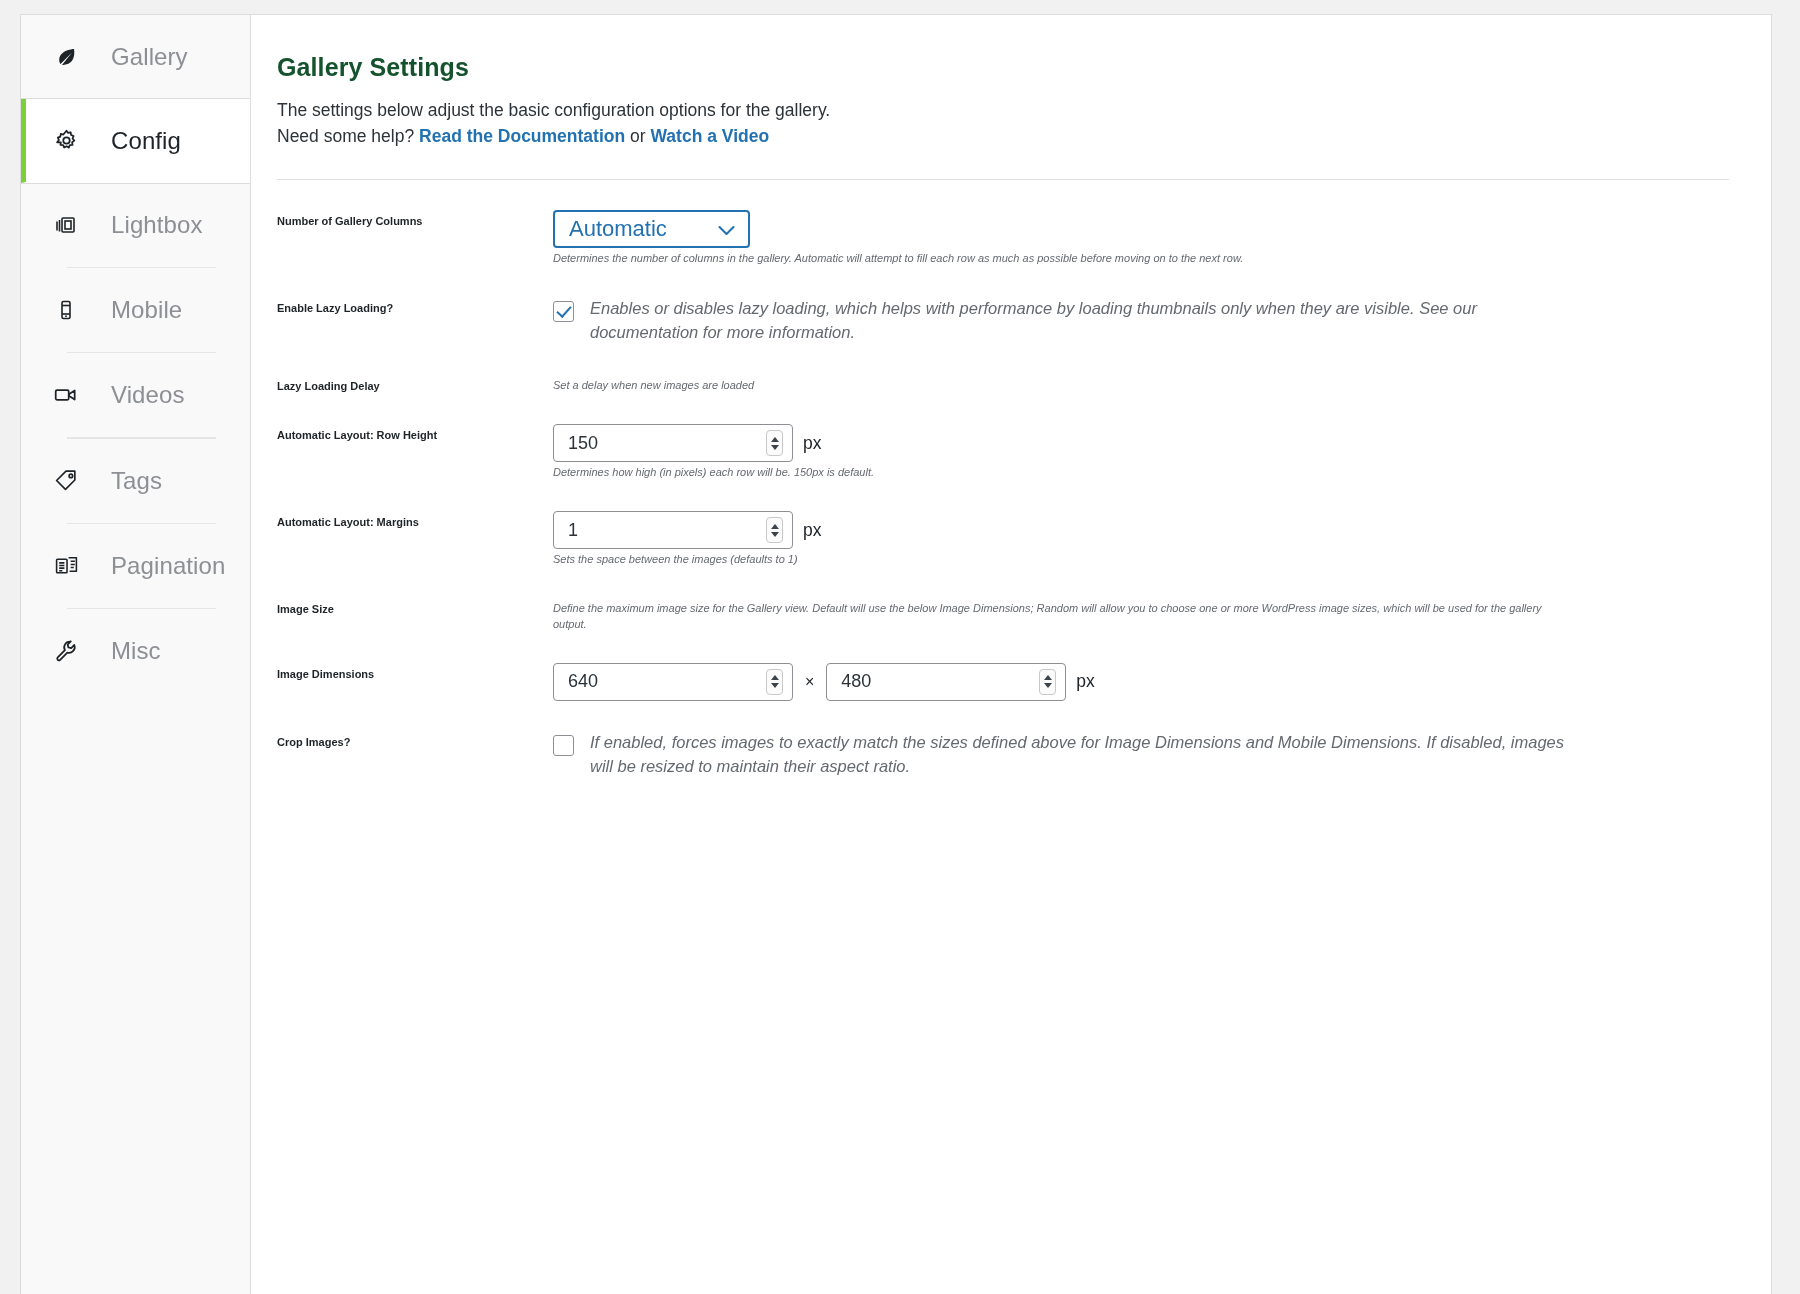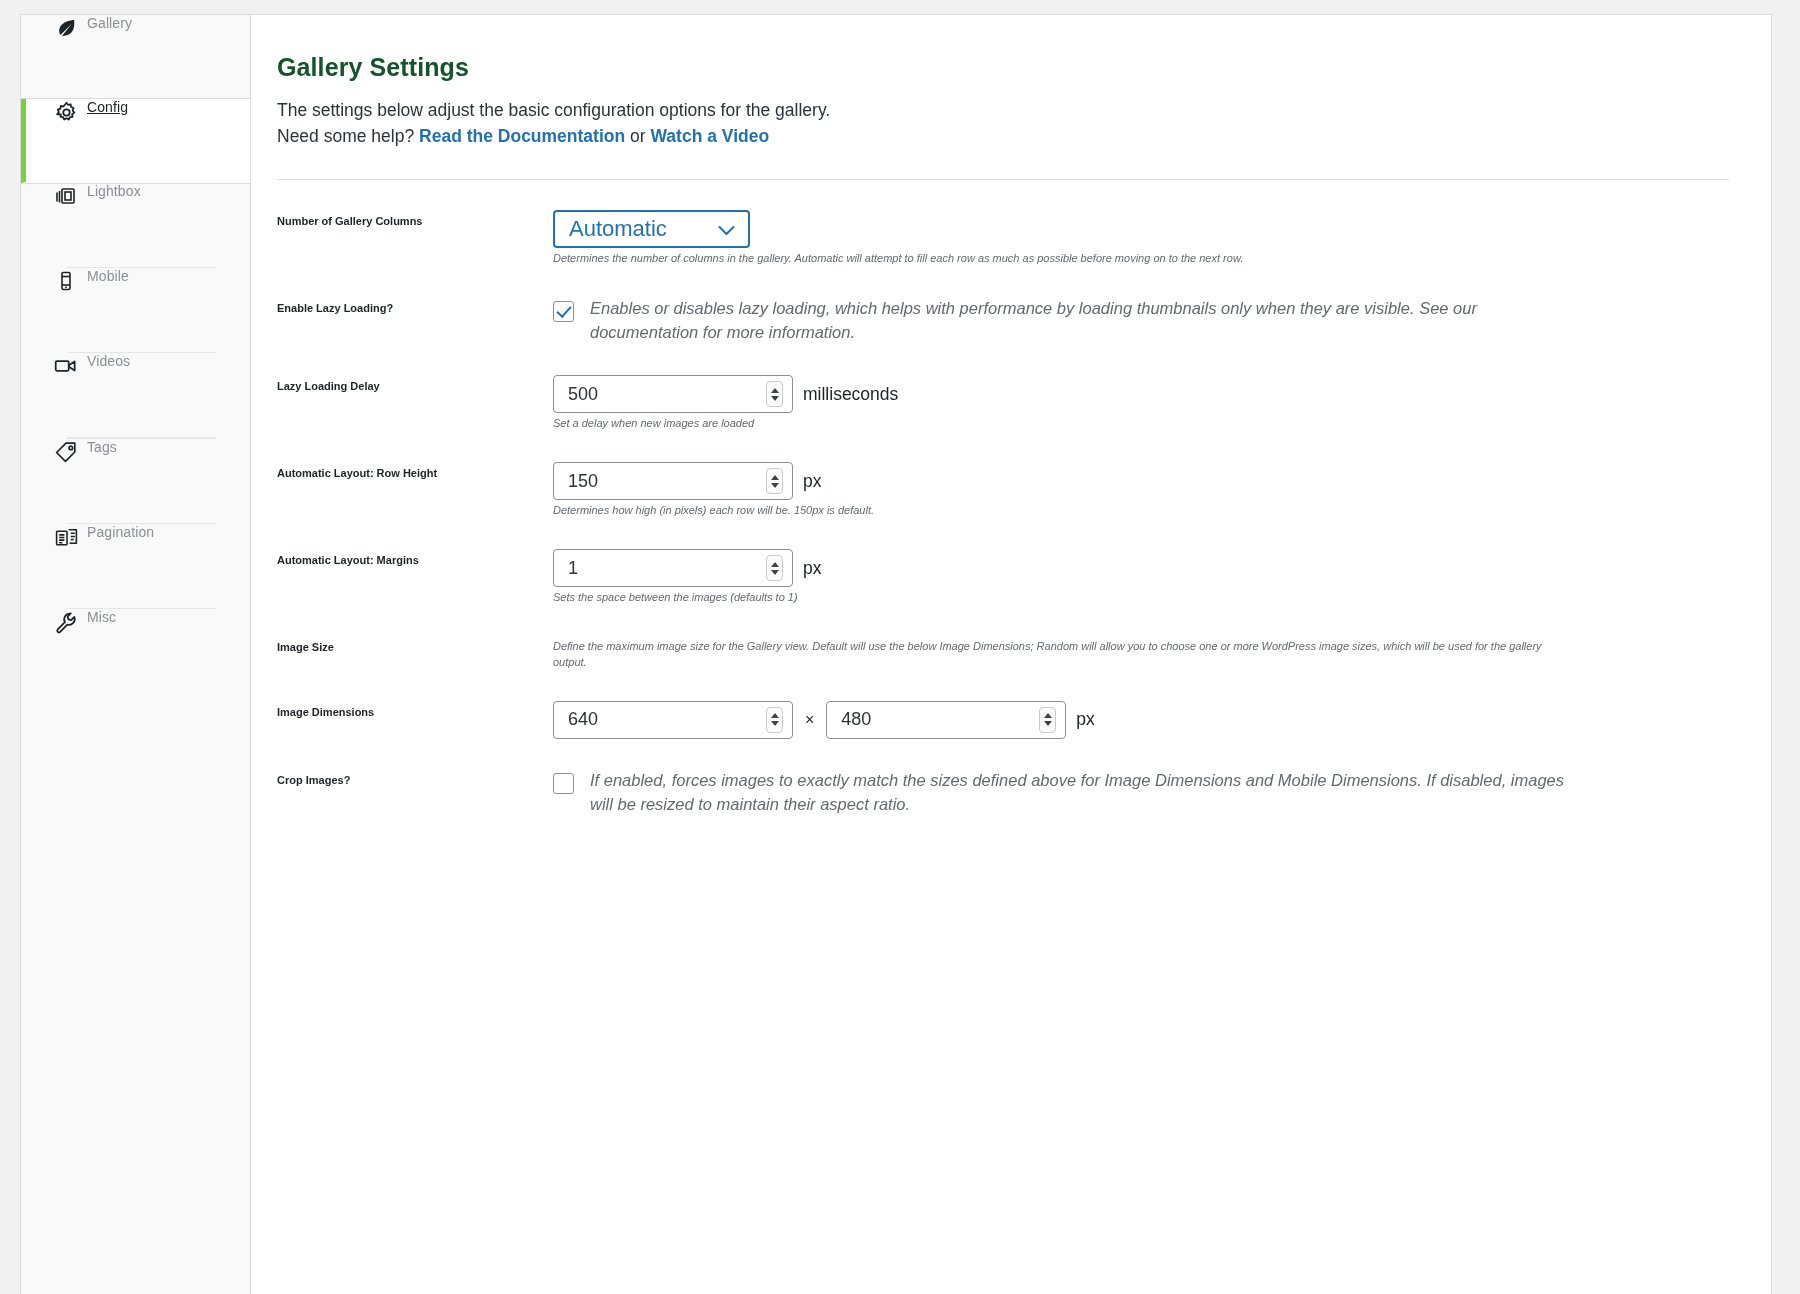--- a/index.html
+++ b/index.html
@@ -30,39 +30,38 @@
   .sidebar {
     width: 230px;
     flex: 0 0 230px;
     background: #f9f9f9;
     border-right: 1px solid #dddddd;
     padding: 0;
   }
   .nav-item {
     position: relative;
     display: flex;
-    align-items: flex-start;
-    gap: 8px;
+    align-items: center;
+    gap: 32px;
     height: 84px;
     padding-left: 32px;
     background: #f9f9f9;
     color: #8c8f94;
-    font-size: 14px;
+    font-size: 24px;
     cursor: pointer;
     border-bottom: 1px solid transparent;
   }
   .nav-item .nav-label { letter-spacing: .1px; }
   .nav-item.active {
     background: #ffffff;
     color: #1d2327;
     border-left: 5px solid #7ad03a;
     padding-left: 27px;
     box-shadow: 0 -1px 0 #dddddd, 0 1px 0 #dddddd;
     z-index: 2;
-    text-decoration: underline;
   }
   .nav-item.first { border-bottom: 1px solid #dddddd; }
   .nav-sep {
     height: 1px;
     background: #e5e5e5;
     margin: 0 34px 0 46px;
   }
   .nav-icon {
     width: 26px; height: 26px;
     display: inline-flex;
@@ -374,30 +373,20 @@
           <div class="cbrow">
             <div class="cb checked"></div>
             <div class="cb-desc">Enables or disables lazy loading, which helps with performance by loading thumbnails only when they are visible. See our documentation for more information.</div>
           </div>
         </div>
       </div>
 
       <div class="row">
         <div class="row-label">Lazy Loading Delay</div>
         <div class="row-field">
-          <div class="field-line">
-            <div class="num w-wide">
-              <span>500</span>
-              <span class="spin">
-                  <i class="up"></i>
-                  <i class="dn"></i>
-                </span>
-            </div>
-            <span class="unit">milliseconds</span>
-          </div>
           <div class="desc">Set a delay when new images are loaded</div>
         </div>
       </div>
 
       <div class="row">
         <div class="row-label">Automatic Layout: Row Height</div>
         <div class="row-field">
           <div class="field-line">
             <div class="num w-wide">
               <span>150</span>

